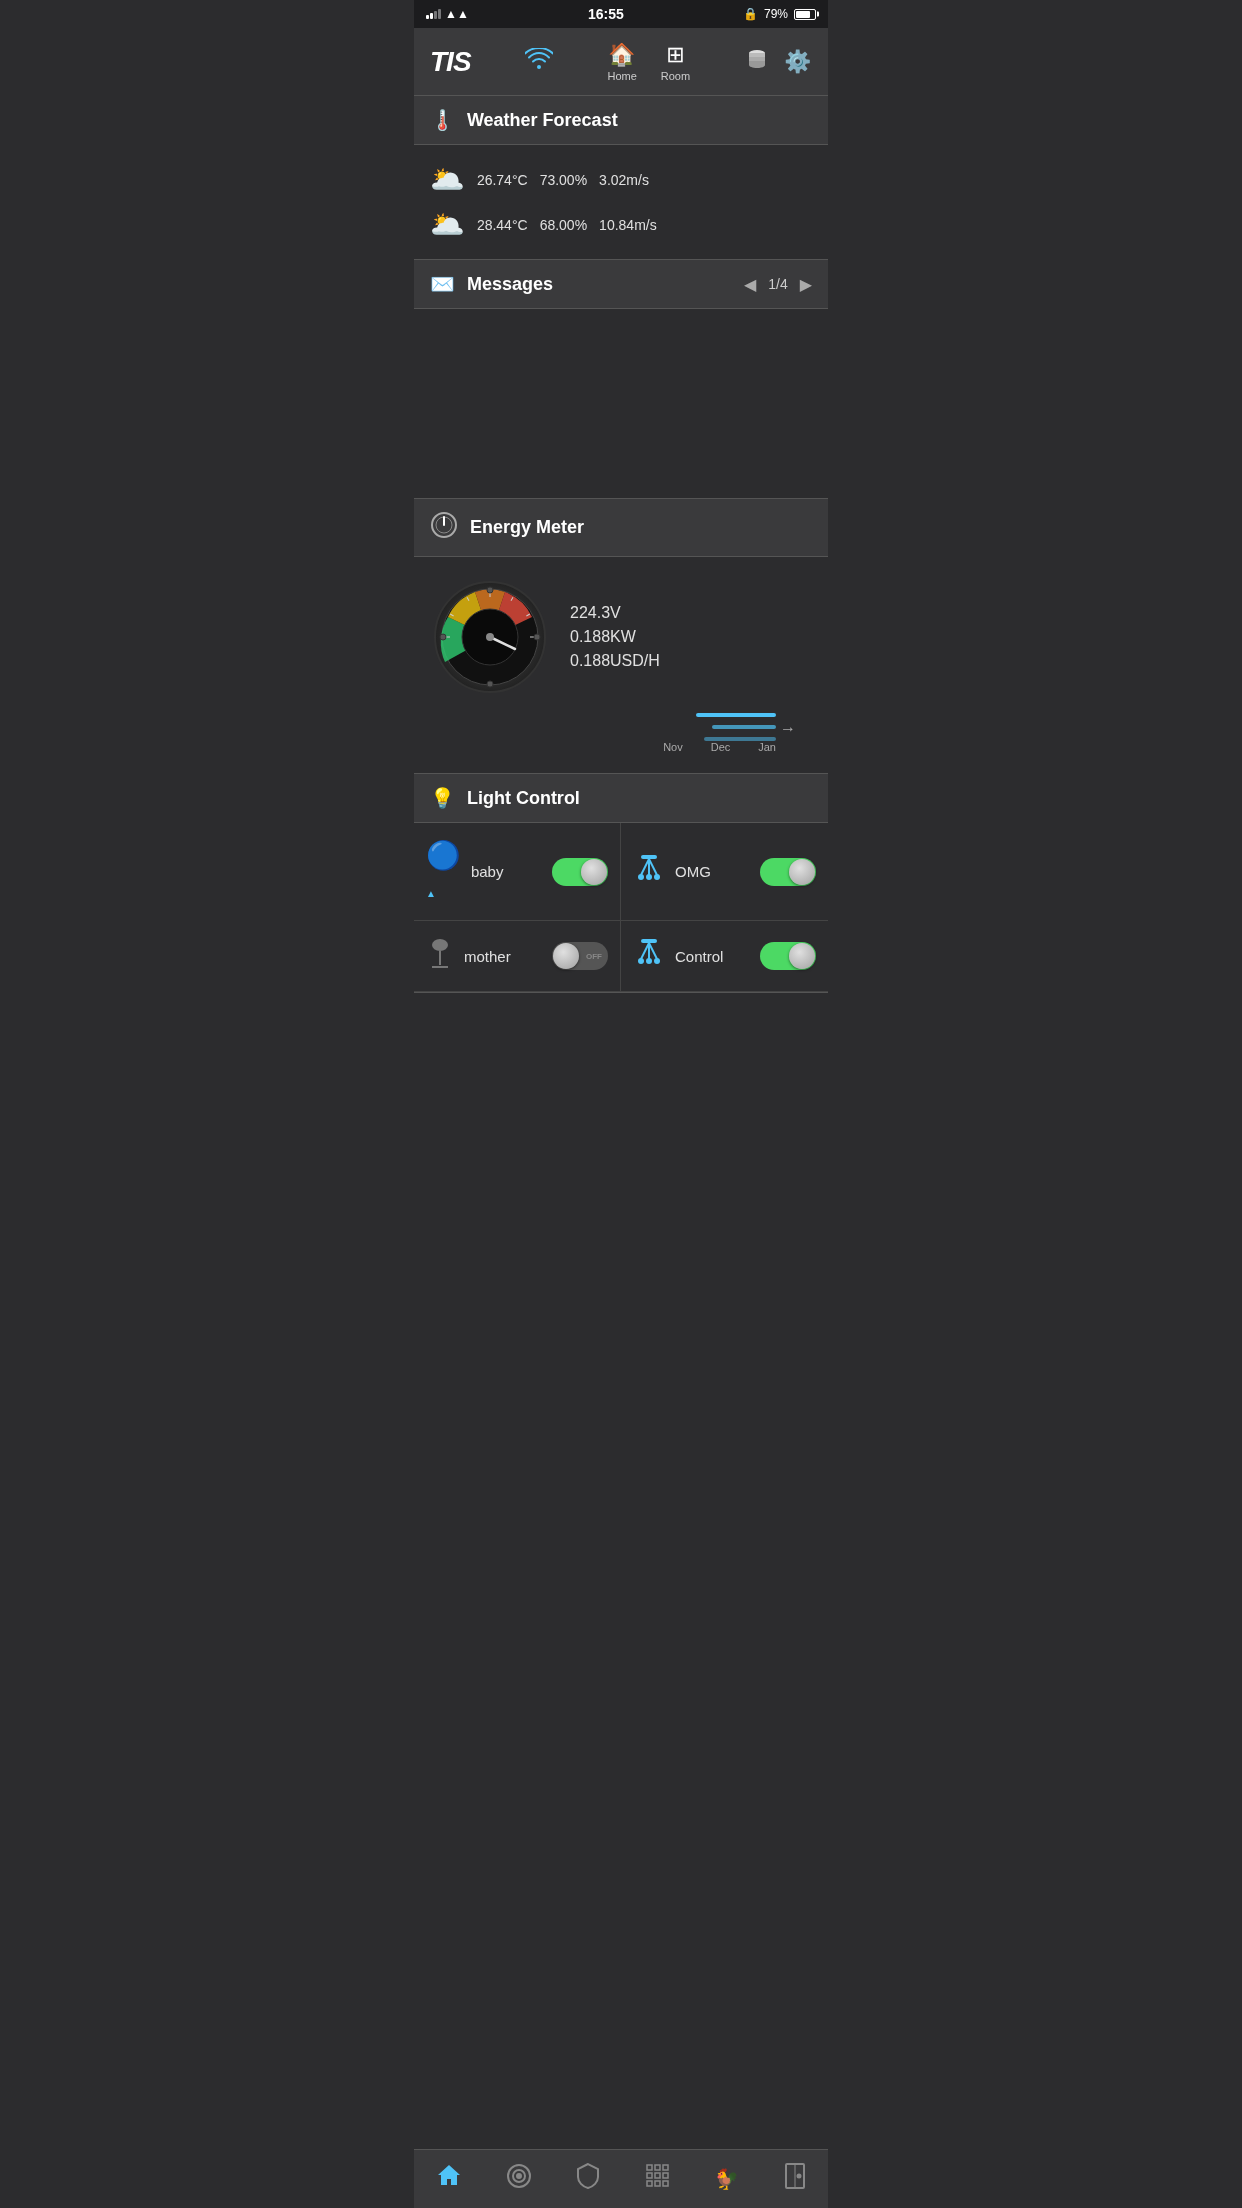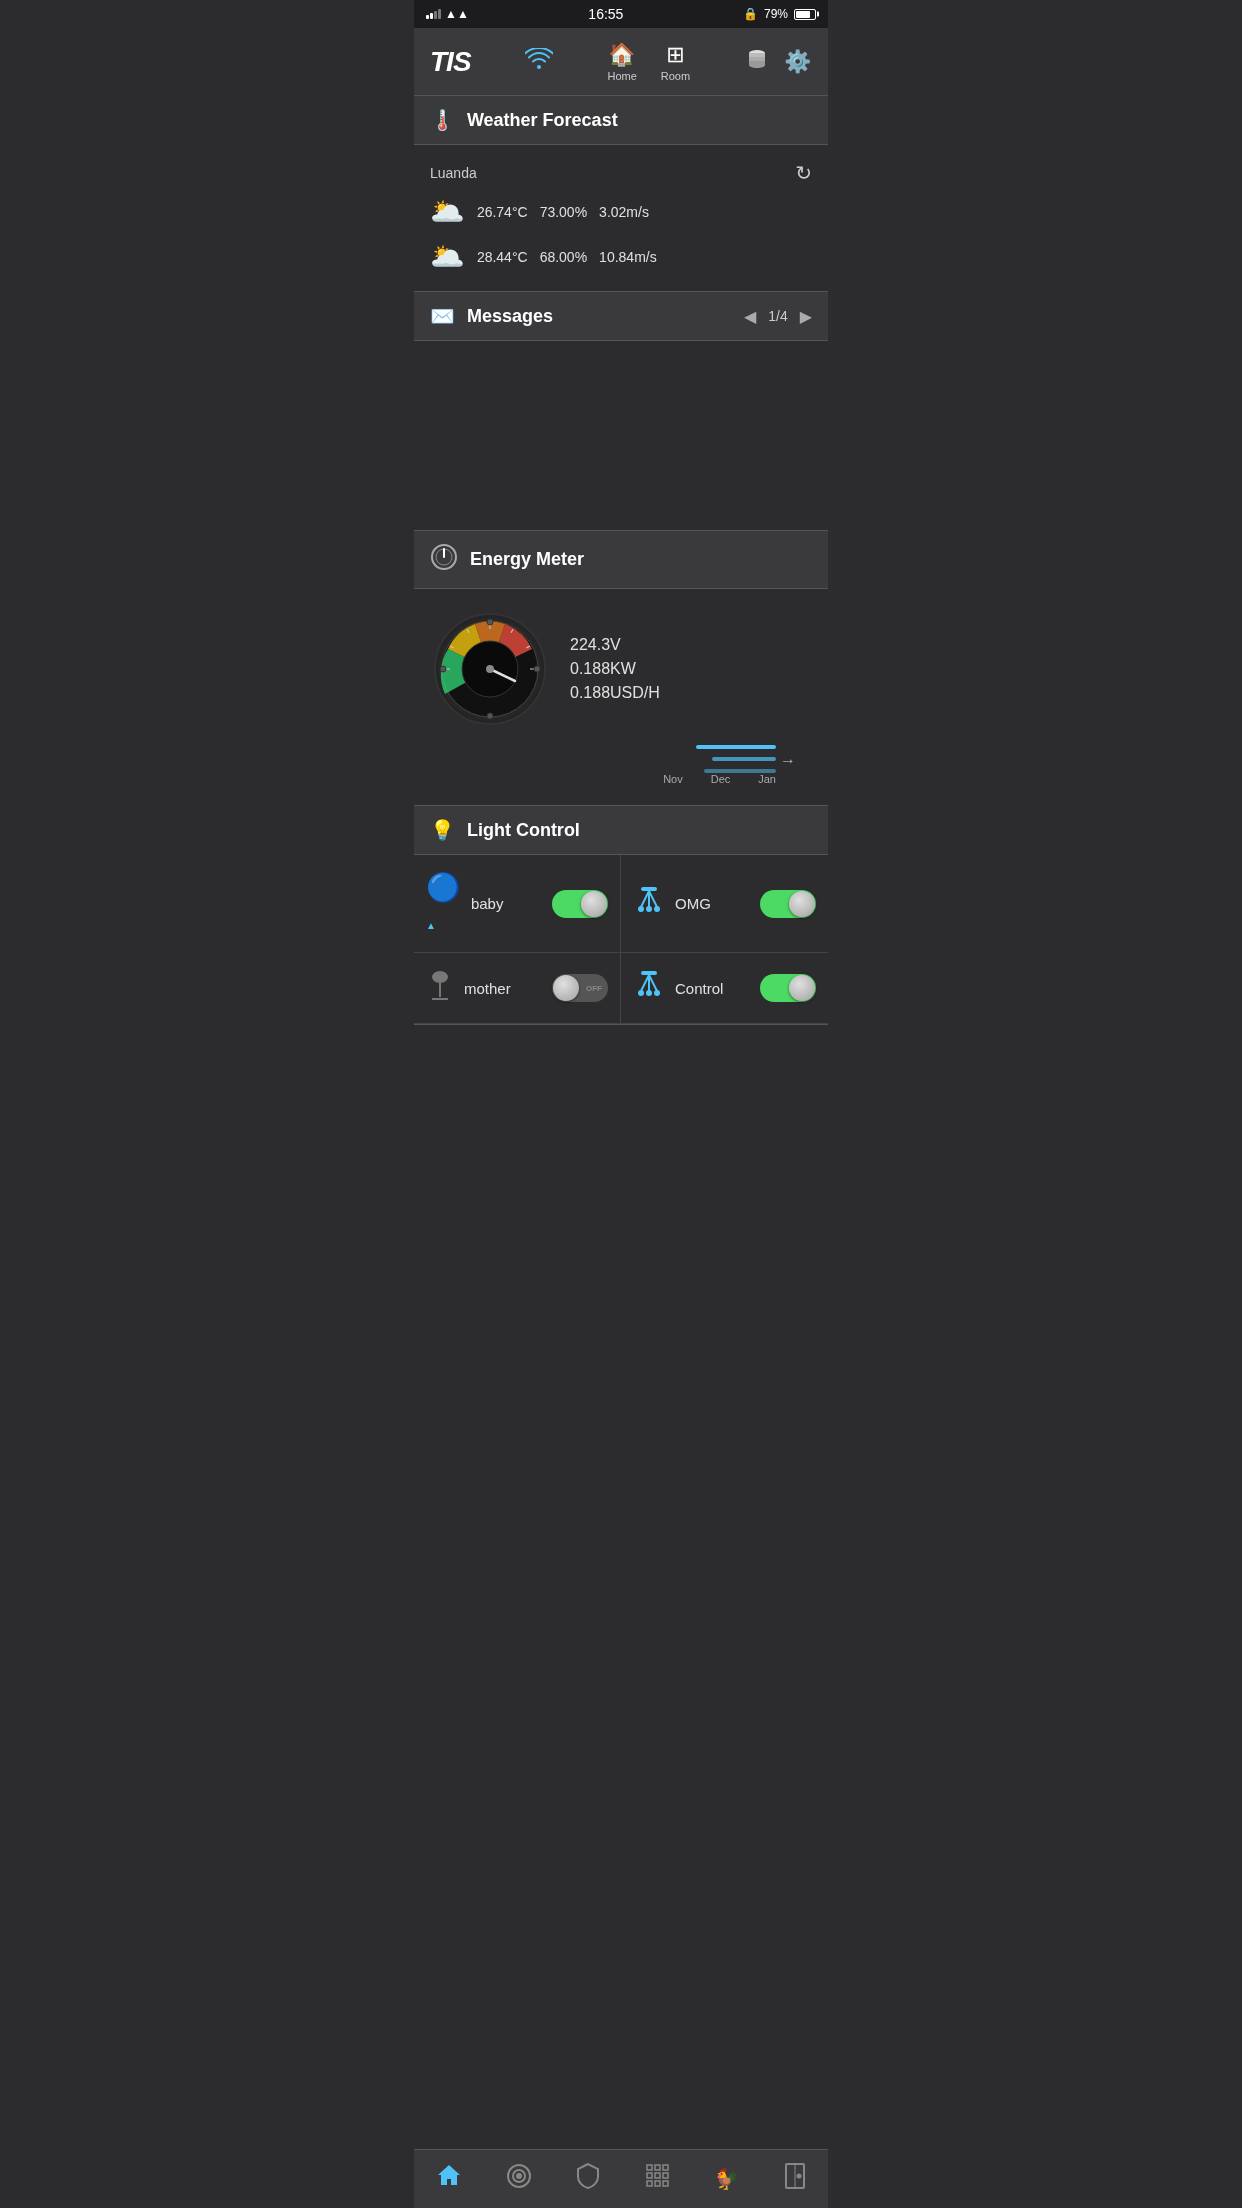--- a/index.html
+++ b/index.html
@@ -19,21 +19,21 @@
     .status-bar {
       background: #1c1c1e;
       display: flex;
       justify-content: space-between;
       align-items: center;
       padding: 4px 12px;
       height: 28px;
       font-size: 12px;
     }
     .status-left { display: flex; align-items: center; gap: 4px; }
-    .status-center { font-weight: 400; font-size: 14px; }
+    .status-center { font-weight: 700; font-size: 14px; }
     .status-right { display: flex; align-items: center; gap: 6px; font-size: 12px; }
 
     
     .signal-bars { display: flex; align-items: flex-end; gap: 1px; }
     .signal-bars span { background: #fff; width: 3px; border-radius: 1px; }
     .signal-bars span:nth-child(1) { height: 4px; }
     .signal-bars span:nth-child(2) { height: 6px; }
     .signal-bars span:nth-child(3) { height: 8px; opacity: 0.4; }
     .signal-bars span:nth-child(4) { height: 10px; opacity: 0.4; }
 
@@ -279,24 +279,20 @@
     <div class="nav-gear">⚙️</div>
   </div>
 </div>
 
 <div class="section-header">
   <span class="section-icon">🌡️</span>
   <span class="section-title">Weather Forecast</span>
 </div>
 
 <div class="weather-content">
-  <div class="weather-location-row">
-    <span class="weather-location">Luanda</span>
-    <span class="refresh-btn">↻</span>
-  </div>
   <div class="weather-row">
     <span class="weather-cloud">🌥️</span>
     <div class="weather-stats">
       <span>26.74°C</span>
       <span>73.00%</span>
       <span>3.02m/s</span>
     </div>
   </div>
   <div class="weather-row">
     <span class="weather-cloud">🌥️</span>

